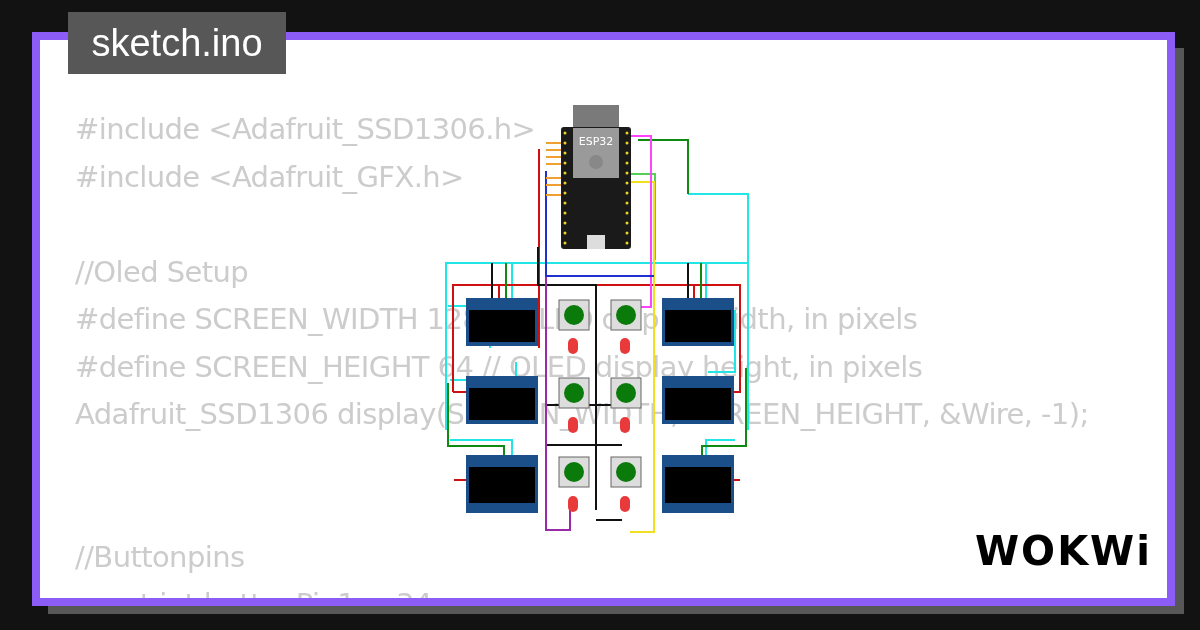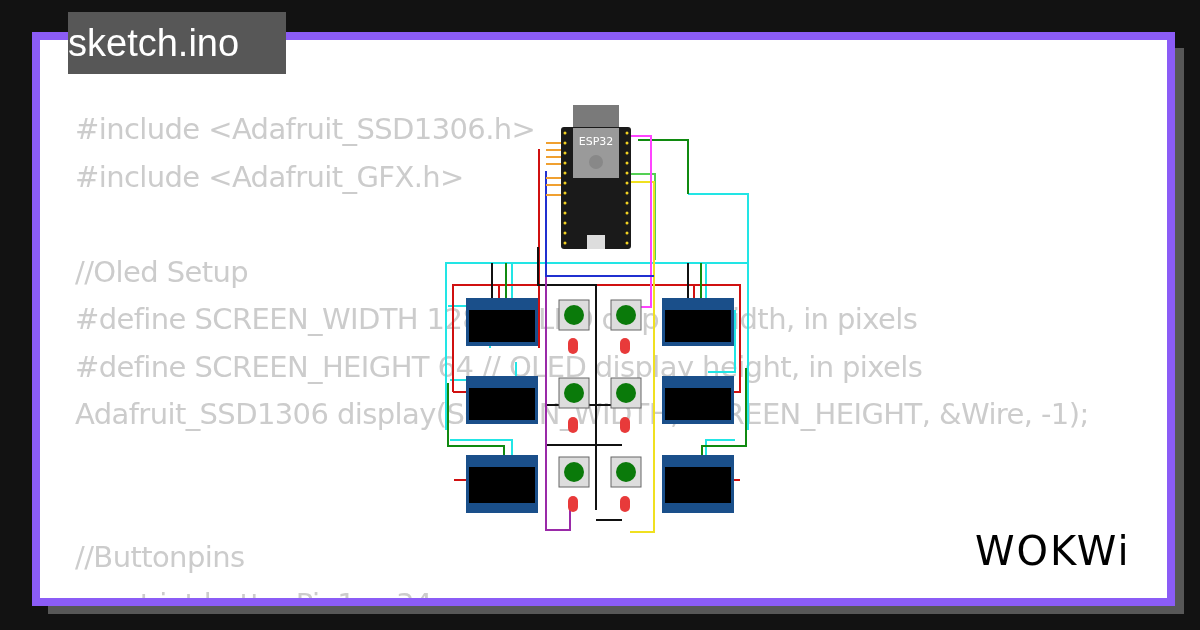--- a/index.html
+++ b/index.html
@@ -1,22 +1,22 @@
 <!DOCTYPE html>
 <html><head>
 <meta charset="utf-8">
 <style>
   html,body{margin:0;padding:0;}
   body{width:1200px;height:630px;background:#121212;position:relative;overflow:hidden;font-family:"DejaVu Sans",sans-serif;}
   .shadow{position:absolute;left:48px;top:48px;width:1136px;height:566px;background:#575757;}
   .card{position:absolute;left:32px;top:32px;width:1127px;height:558px;background:#ffffff;border:8px solid #8b5cf6;overflow:hidden;}
   .code{position:absolute;left:35px;top:66px;margin:0;font-family:"DejaVu Sans",sans-serif;font-size:29px;line-height:47.5px;color:#cccccc;white-space:pre;letter-spacing:-0.6px;}
   .code .line{display:block;height:47.5px;}
-  .title-tab{position:absolute;left:68px;top:12px;width:218px;height:62px;background:#575757;color:#ffffff;font-family:"Liberation Sans",sans-serif;font-size:38px;line-height:62px;text-align:left;}
-  .logo{position:absolute;left:975px;top:528px;font-family:"DejaVu Sans",sans-serif;font-size:40px;color:#000;letter-spacing:2px;font-weight:normal;}
+  .title-tab{position:absolute;left:68px;top:12px;width:218px;height:62px;background:#575757;color:#ffffff;font-family:"Liberation Sans",sans-serif;font-size:38px;line-height:62px;text-align:center;}
+  .logo{position:absolute;left:975px;top:528px;font-family:"DejaVu Sans",sans-serif;font-size:40px;color:#000;letter-spacing:2px;font-weight:bold;}
   .diagram{position:absolute;left:440px;top:100px;width:320px;height:440px;}
 </style>
 </head>
 <body>
 
 <div class="shadow"></div>
 <div class="card">
   <pre class="code"><span class="line">#include &lt;Adafruit_SSD1306.h&gt;</span><span class="line">#include &lt;Adafruit_GFX.h&gt;</span><span class="line"></span><span class="line">//Oled Setup</span><span class="line">#define SCREEN_WIDTH 128 // OLED display width, in pixels</span><span class="line">#define SCREEN_HEIGHT 64 // OLED display height, in pixels</span><span class="line">Adafruit_SSD1306 display(SCREEN_WIDTH, SCREEN_HEIGHT, &amp;Wire, -1);</span><span class="line"></span><span class="line"></span><span class="line">//Buttonpins</span><span class="line">const int buttonPin1 = 34;</span></pre>
 </div>
 

